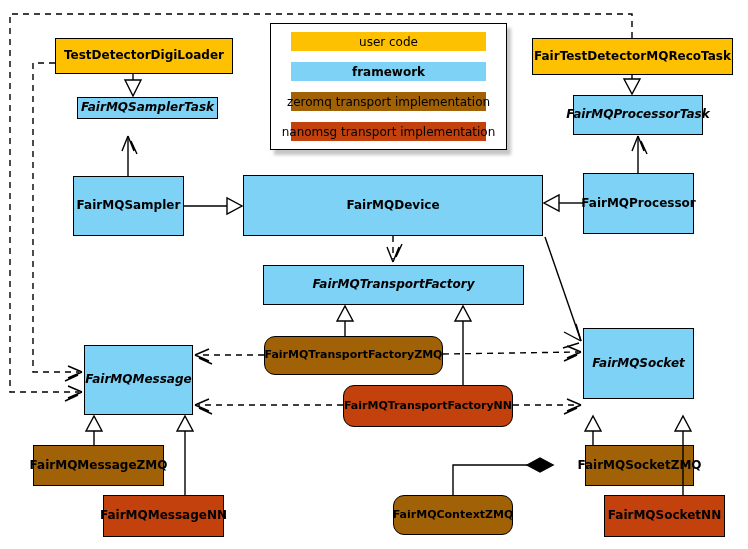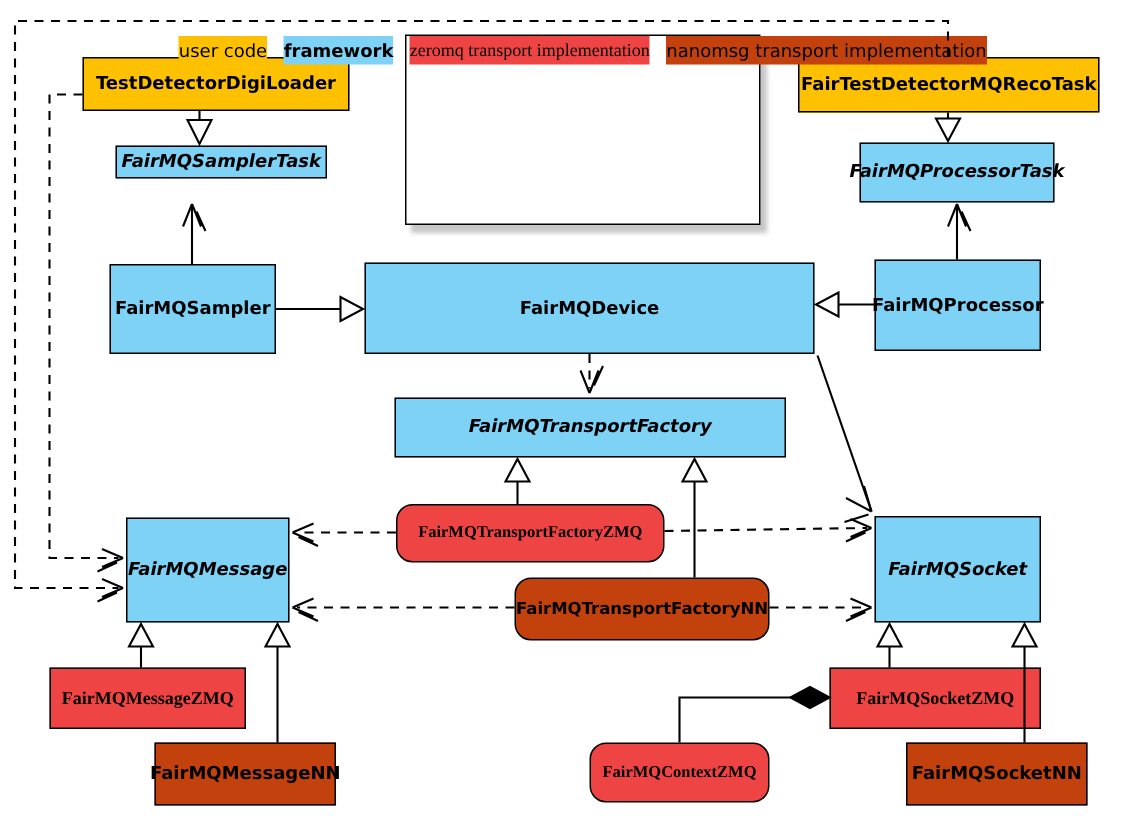--- a/index.html
+++ b/index.html
@@ -5,24 +5,24 @@
   html,body{margin:0;padding:0;background:#fff;}
   .stage{position:relative;width:748px;height:549px;background:#fff;overflow:hidden;
          font-family:"DejaVu Sans",sans-serif;}
   .node{position:absolute;box-sizing:border-box;border:1.5px solid #000;
         display:flex;align-items:center;justify-content:center;text-align:center;
         font-weight:bold;font-size:12px;color:#000;line-height:1.1;white-space:nowrap;}
   .abstract{font-style:italic;}
   .tight{font-size:11px;border-radius:11px;}
   .c-user{background:#FDC101;align-items:center;}
   .c-fw{background:#7DD2F6;font-weight:bold;}
-  .c-zmq{background:#ef4444;font-family:Liberation Serif, serif;}
+  .c-zmq{background:#a16207;}
   .c-nn{background:#c2410c;}
   .legend{position:absolute;left:270px;top:23px;width:237px;height:127px;box-sizing:border-box;
-          border:1.5px solid #000;background:#fff;display:flex;flex-direction:row;
+          border:1.5px solid #000;background:#fff;display:flex;flex-direction:column;
           justify-content:center;gap:11px;padding:0 20px;
           box-shadow:4px 5px 3px rgba(128,128,128,0.45);}
   .legend-bar{height:19px;display:flex;align-items:center;justify-content:center;
               font-size:12px;color:#000;white-space:nowrap;}
   svg.wires{position:absolute;left:0;top:0;pointer-events:none;}
   svg.wires path, svg.wires line, svg.wires polyline{stroke:#000;stroke-width:1.4;fill:none;}
   svg.wires polygon.tri{fill:#fff;stroke:#000;stroke-width:1.4;}
   svg.wires polygon.dia{fill:#000;stroke:#000;stroke-width:1.4;}
   svg.wires .dash{stroke-dasharray:6 5;}
 </style>
@@ -68,33 +68,33 @@
     </div>
 
   <div class="node c-nn tight" style="left:343px;top:385px;width:170px;height:42px">
     <span>FairMQTransportFactoryNN</span>
     </div>
 
   <div class="node c-fw abstract" style="left:84px;top:345px;width:109px;height:70px">
     <span>FairMQMessage</span>
     </div>
 
-  <div class="node c-fw abstract" style="left:583px;top:344px;width:111px;height:71px">
+  <div class="node c-fw abstract" style="left:583px;top:328px;width:111px;height:71px">
     <span>FairMQSocket</span>
     </div>
 
   <div class="node c-zmq" style="left:33px;top:445px;width:131px;height:41px">
     <span>FairMQMessageZMQ</span>
     </div>
 
   <div class="node c-nn" style="left:103px;top:495px;width:121px;height:42px">
     <span>FairMQMessageNN</span>
     </div>
 
-  <div class="node c-zmq" style="left:553px;top:445px;width:141px;height:41px">
+  <div class="node c-zmq" style="left:585px;top:445px;width:109px;height:41px">
     <span>FairMQSocketZMQ</span>
     </div>
 
   <div class="node c-nn" style="left:604px;top:495px;width:121px;height:42px">
     <span>FairMQSocketNN</span>
     </div>
 
   <div class="node c-zmq tight" style="left:393px;top:495px;width:120px;height:40px">
     <span>FairMQContextZMQ</span>
     </div>

